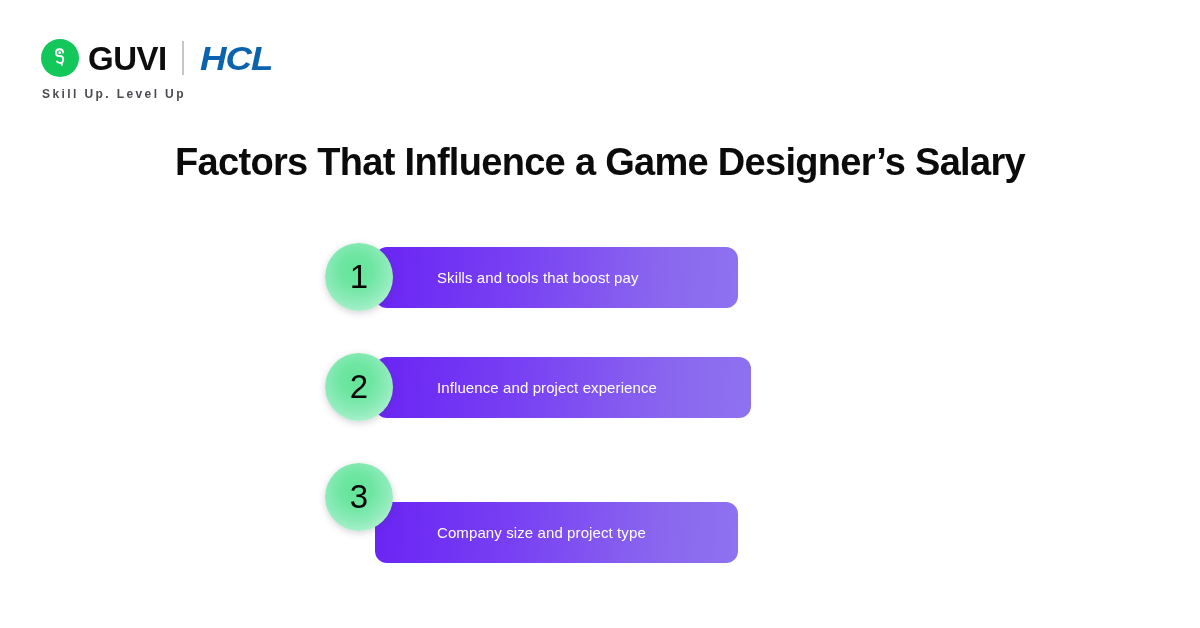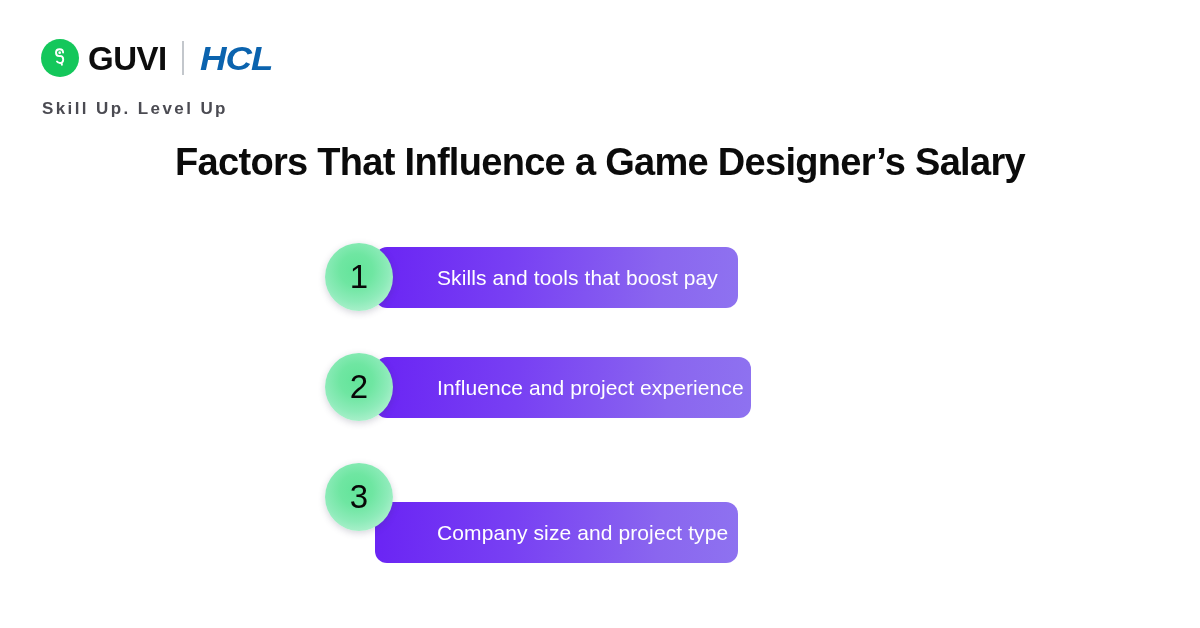--- a/index.html
+++ b/index.html
@@ -62,23 +62,23 @@
     font-size: 34px;
     font-weight: bold;
     font-style: italic;
     letter-spacing: -1px;
     color: #0b63ae;
     line-height: 1;
     transform: scaleX(1.08);
     transform-origin: left center;
   }
   .brand-tagline {
-    margin-top: 19px;
+    margin-top: 7px;
     margin-left: 1px;
-    font-size: 17px;
+    font-size: 12px;
     font-weight: bold;
     letter-spacing: 2.4px;
     color: #4b4b52;
     white-space: nowrap;
   }
 
   
   .page-title {
     position: absolute;
     left: 0;
@@ -111,21 +111,21 @@
     left: 50px;
     top: 4px;
     height: 61px;
     border-radius: 12px;
     background: linear-gradient(95deg, #6a24f4 0%, #7840f3 38%, #8a66ef 78%, #8e72f0 100%);
     display: flex;
     align-items: center;
   }
   .factor-bar-label {
     margin-left: 62px;
-    font-size: 21px;
+    font-size: 15px;
     font-weight: normal;
     color: #ffffff;
     letter-spacing: 0.1px;
     white-space: nowrap;
   }
 
   .factor-badge {
     position: absolute;
     left: 0;
     top: 0;

